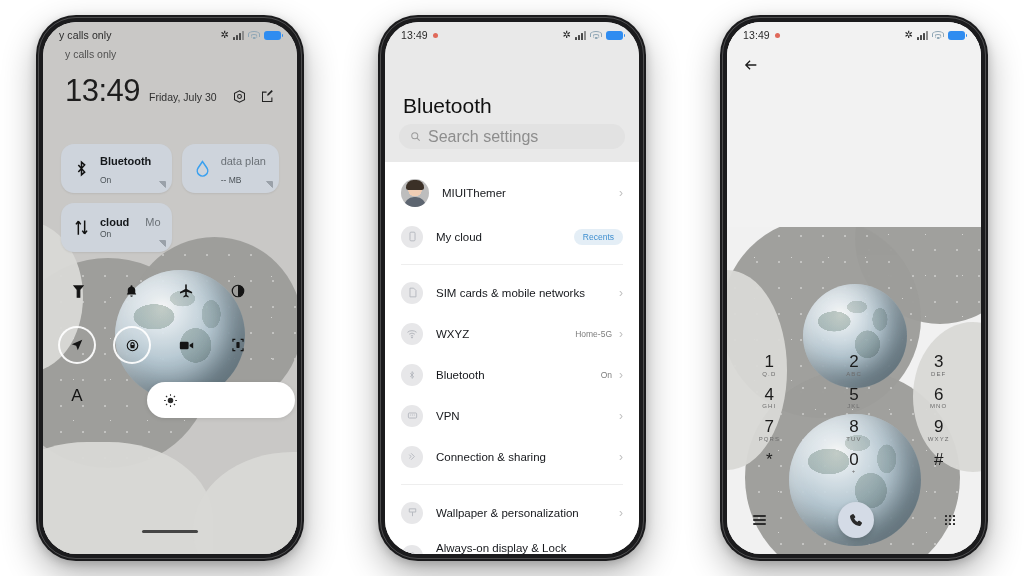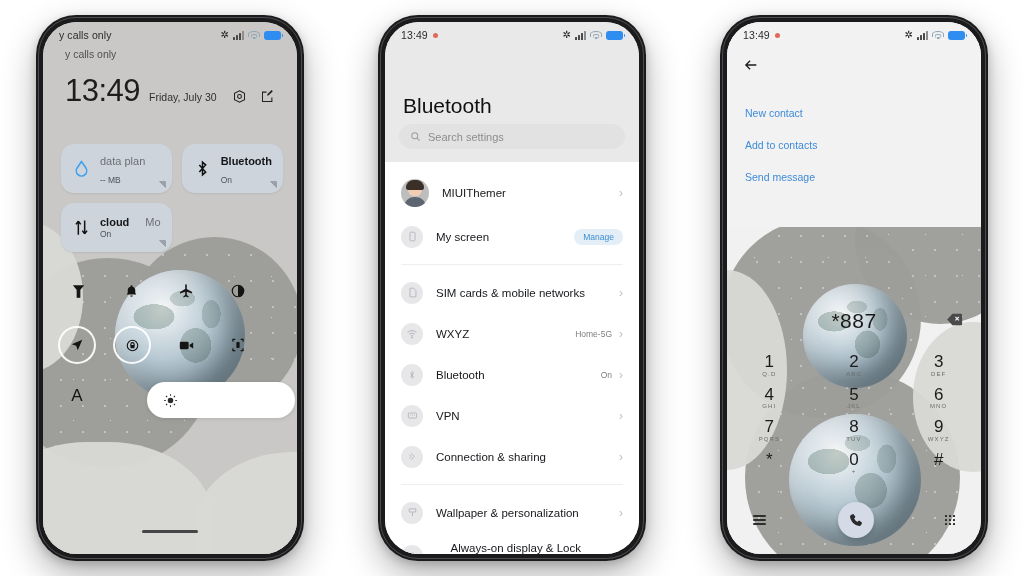--- a/index.html
+++ b/index.html
@@ -125,32 +125,32 @@
   .homebar{ position:absolute; left:50%; transform:translateX(-50%); bottom:21px;
             width:56px; height:3px; border-radius:2px; background:#2b2b2b; opacity:.85; z-index:25;}
 
   
   .s2-top{ position:absolute; top:0; left:0; right:0; height:155px; background:#e9e9e9; z-index:10;}
   .s2-title{ position:absolute; top:72px; left:18px; font-size:21px; font-weight:400; color:#101010; z-index:20;}
   .s2-search{
     position:absolute; top:102px; left:14px; right:14px; height:25px; border-radius:13px;
     background:#e2e2e2; display:flex; align-items:center; gap:7px; padding:0 11px; z-index:20;
   }
-  .s2-search .ph{ font-size:11px; color:#8d8d8d; }
+  .s2-search .ph{ font-size:16px; color:#8d8d8d; }
   .s2-list{ position:absolute; top:140px; left:0; right:0; bottom:0; background:#fff; z-index:15;
             padding-top:8px; overflow:hidden;}
   .srow{ display:flex; align-items:center; gap:13px; padding:0 16px; height:41px; }
   .srow.tall{ height:46px; }
   .sicon{ width:22px;height:22px;border-radius:50%; background:#e7e7e9; flex:0 0 22px;
           display:flex;align-items:center;justify-content:center; color:#b4b7bd;}
   .avatar{ width:28px;height:28px;border-radius:50%; flex:0 0 28px; overflow:hidden; position:relative;
            background: radial-gradient(circle at 50% 38%, #f0cdb4 0 30%, transparent 31%), #bdbdbd;}
   .avatar .hair{ position:absolute; top:1px; left:5px; width:18px;height:10px;border-radius:9px 9px 3px 3px; background:#3b3027;}
   .avatar .body{ position:absolute; bottom:0; left:3px; width:22px;height:10px;border-radius:11px 11px 0 0; background:#5d6570;}
-  .stitle{ font-size:11.5px; color:#16181c; font-weight:500;text-align:right; }
+  .stitle{ font-size:11.5px; color:#16181c; font-weight:500; }
   .ssub{ font-size:8.5px; color:#8a8a8a; margin-top:2px;}
   .sright{ margin-left:auto; display:flex; align-items:center; gap:7px;}
   .sval{ font-size:8.5px; color:#7d7d7d;}
   .chev{ color:#c0c0c0; font-size:12px; line-height:1;}
   .pill{ background:#e4eef6; color:#3f8fd0; font-size:8.5px; border-radius:10px; padding:3px 9px;}
   .sdiv{ height:1px; background:#eeeeee; margin:7px 16px; }
 
   
   .d-top{ position:absolute; top:0; left:0; right:0; height:205px; background:#f2f2f2; z-index:12;}
   .d-bar{ position:absolute; top:32px; left:0; right:0; height:26px; display:flex; align-items:center; z-index:20;}
@@ -229,40 +229,40 @@
               <path d="M19 13.5V20H4V5h6.5"></path>
                 <path d="M20.5 3.5 14 10l-2.6.6.6-2.6 6.5-6.5z" fill="currentColor" stroke="none"></path>
             </svg>
           </div>
         </div>
       </div>
 
       <div class="tiles">
         <div class="tile">
           <span class="tico">
+            <svg viewBox="0 0 24 24" fill="none" stroke="#111" stroke-width="1.9">
+                <path d="M8 7.5 16 16.5 12 20V4l4 3.5L8 16.5"></path>
+              </svg>
+          </span>
+          <span class="ttxt">
+            <span class="tname">Bluetooth</span>
+            <span class="tsub">On</span>
+          </span>
+          <span class="corner"></span>
+        </div>
+
+        <div class="tile">
+          <span class="tico">
             <svg viewBox="0 0 24 24" fill="none" stroke="#3aa0ef" stroke-width="1.9">
                 <path d="M12 3.2 6.6 11a6.6 6.6 0 1 0 10.8 0z"></path>
               </svg>
           </span>
           <span class="ttxt">
             <span class="tname faint">data plan</span>
             <span class="tsub">-- MB</span>
-          </span>
-          <span class="corner"></span>
-        </div>
-
-        <div class="tile">
-          <span class="tico">
-            <svg viewBox="0 0 24 24" fill="none" stroke="#111" stroke-width="1.9">
-                <path d="M8 7.5 16 16.5 12 20V4l4 3.5L8 16.5"></path>
-              </svg>
-          </span>
-          <span class="ttxt">
-            <span class="tname">Bluetooth</span>
-            <span class="tsub">On</span>
           </span>
           <span class="corner"></span>
         </div>
 
         <div class="tile">
           <span class="tico">
             <svg viewBox="0 0 24 24" fill="none" stroke="#111" stroke-width="1.9">
                 <path d="M8 21V4M8 4 5 8M8 4l3 4M16 3v17M16 20l3-4M16 20l-3-4"></path>
               </svg>
           </span>
@@ -392,23 +392,23 @@
               <span class="chev">›</span>
             </span>
         </div>
 
         <div class="srow">
           <span class="sicon">
             <svg width="11" height="11" viewBox="0 0 24 24" fill="none" stroke="currentColor" stroke-width="2">
                 <rect x="6.5" y="2.5" width="11" height="19" rx="2.2"></rect>
               </svg>
           </span>
-          <span class="stitle">My screen</span>
-          <span class="sright">
-              <span class="pill">Manage</span>
+          <span class="stitle">My cloud</span>
+          <span class="sright">
+              <span class="pill">Recents</span>
             </span>
         </div>
 
         <div class="sdiv"></div>
 
         <div class="srow">
           <span class="sicon">
             <svg width="11" height="11" viewBox="0 0 24 24" fill="none" stroke="currentColor" stroke-width="2">
                 <path d="M6.5 2.5h8l5 5v14h-13z"></path>
               </svg>
@@ -547,35 +547,21 @@
       </div>
 
       <div class="d-bar">
         <span class="d-back">
           <svg width="16" height="16" viewBox="0 0 24 24" fill="none" stroke="currentColor" stroke-width="1.9">
               <path d="M20 12H4.6M10.6 5.6 4.2 12l6.4 6.4"></path>
             </svg>
         </span>
       </div>
 
-      <div class="d-links">
-        <div class="d-link">New contact</div>
-        <div class="d-link">Add to contacts</div>
-        <div class="d-link">Send message</div>
-      </div>
-
-      <div class="d-numrow">
-        <span class="d-num">*887</span>
-        <span class="d-del">
-          <svg width="16" height="13" viewBox="0 0 24 20" fill="currentColor">
-              <path d="M8 1h13a2 2 0 0 1 2 2v14a2 2 0 0 1-2 2H8L0 10z"></path>
-              <path d="M12.6 6 18 11.4M18 6l-5.4 5.4" stroke="#f2f2f2" stroke-width="1.8" fill="none"></path>
-            </svg>
-        </span>
-      </div>
+
 
       <div class="keys">
         <div class="key">
             <div class="kd">1</div>
             <div class="kl">Q.D</div>
           </div>
         <div class="key">
             <div class="kd">2</div>
             <div class="kl">ABC</div>
           </div>

